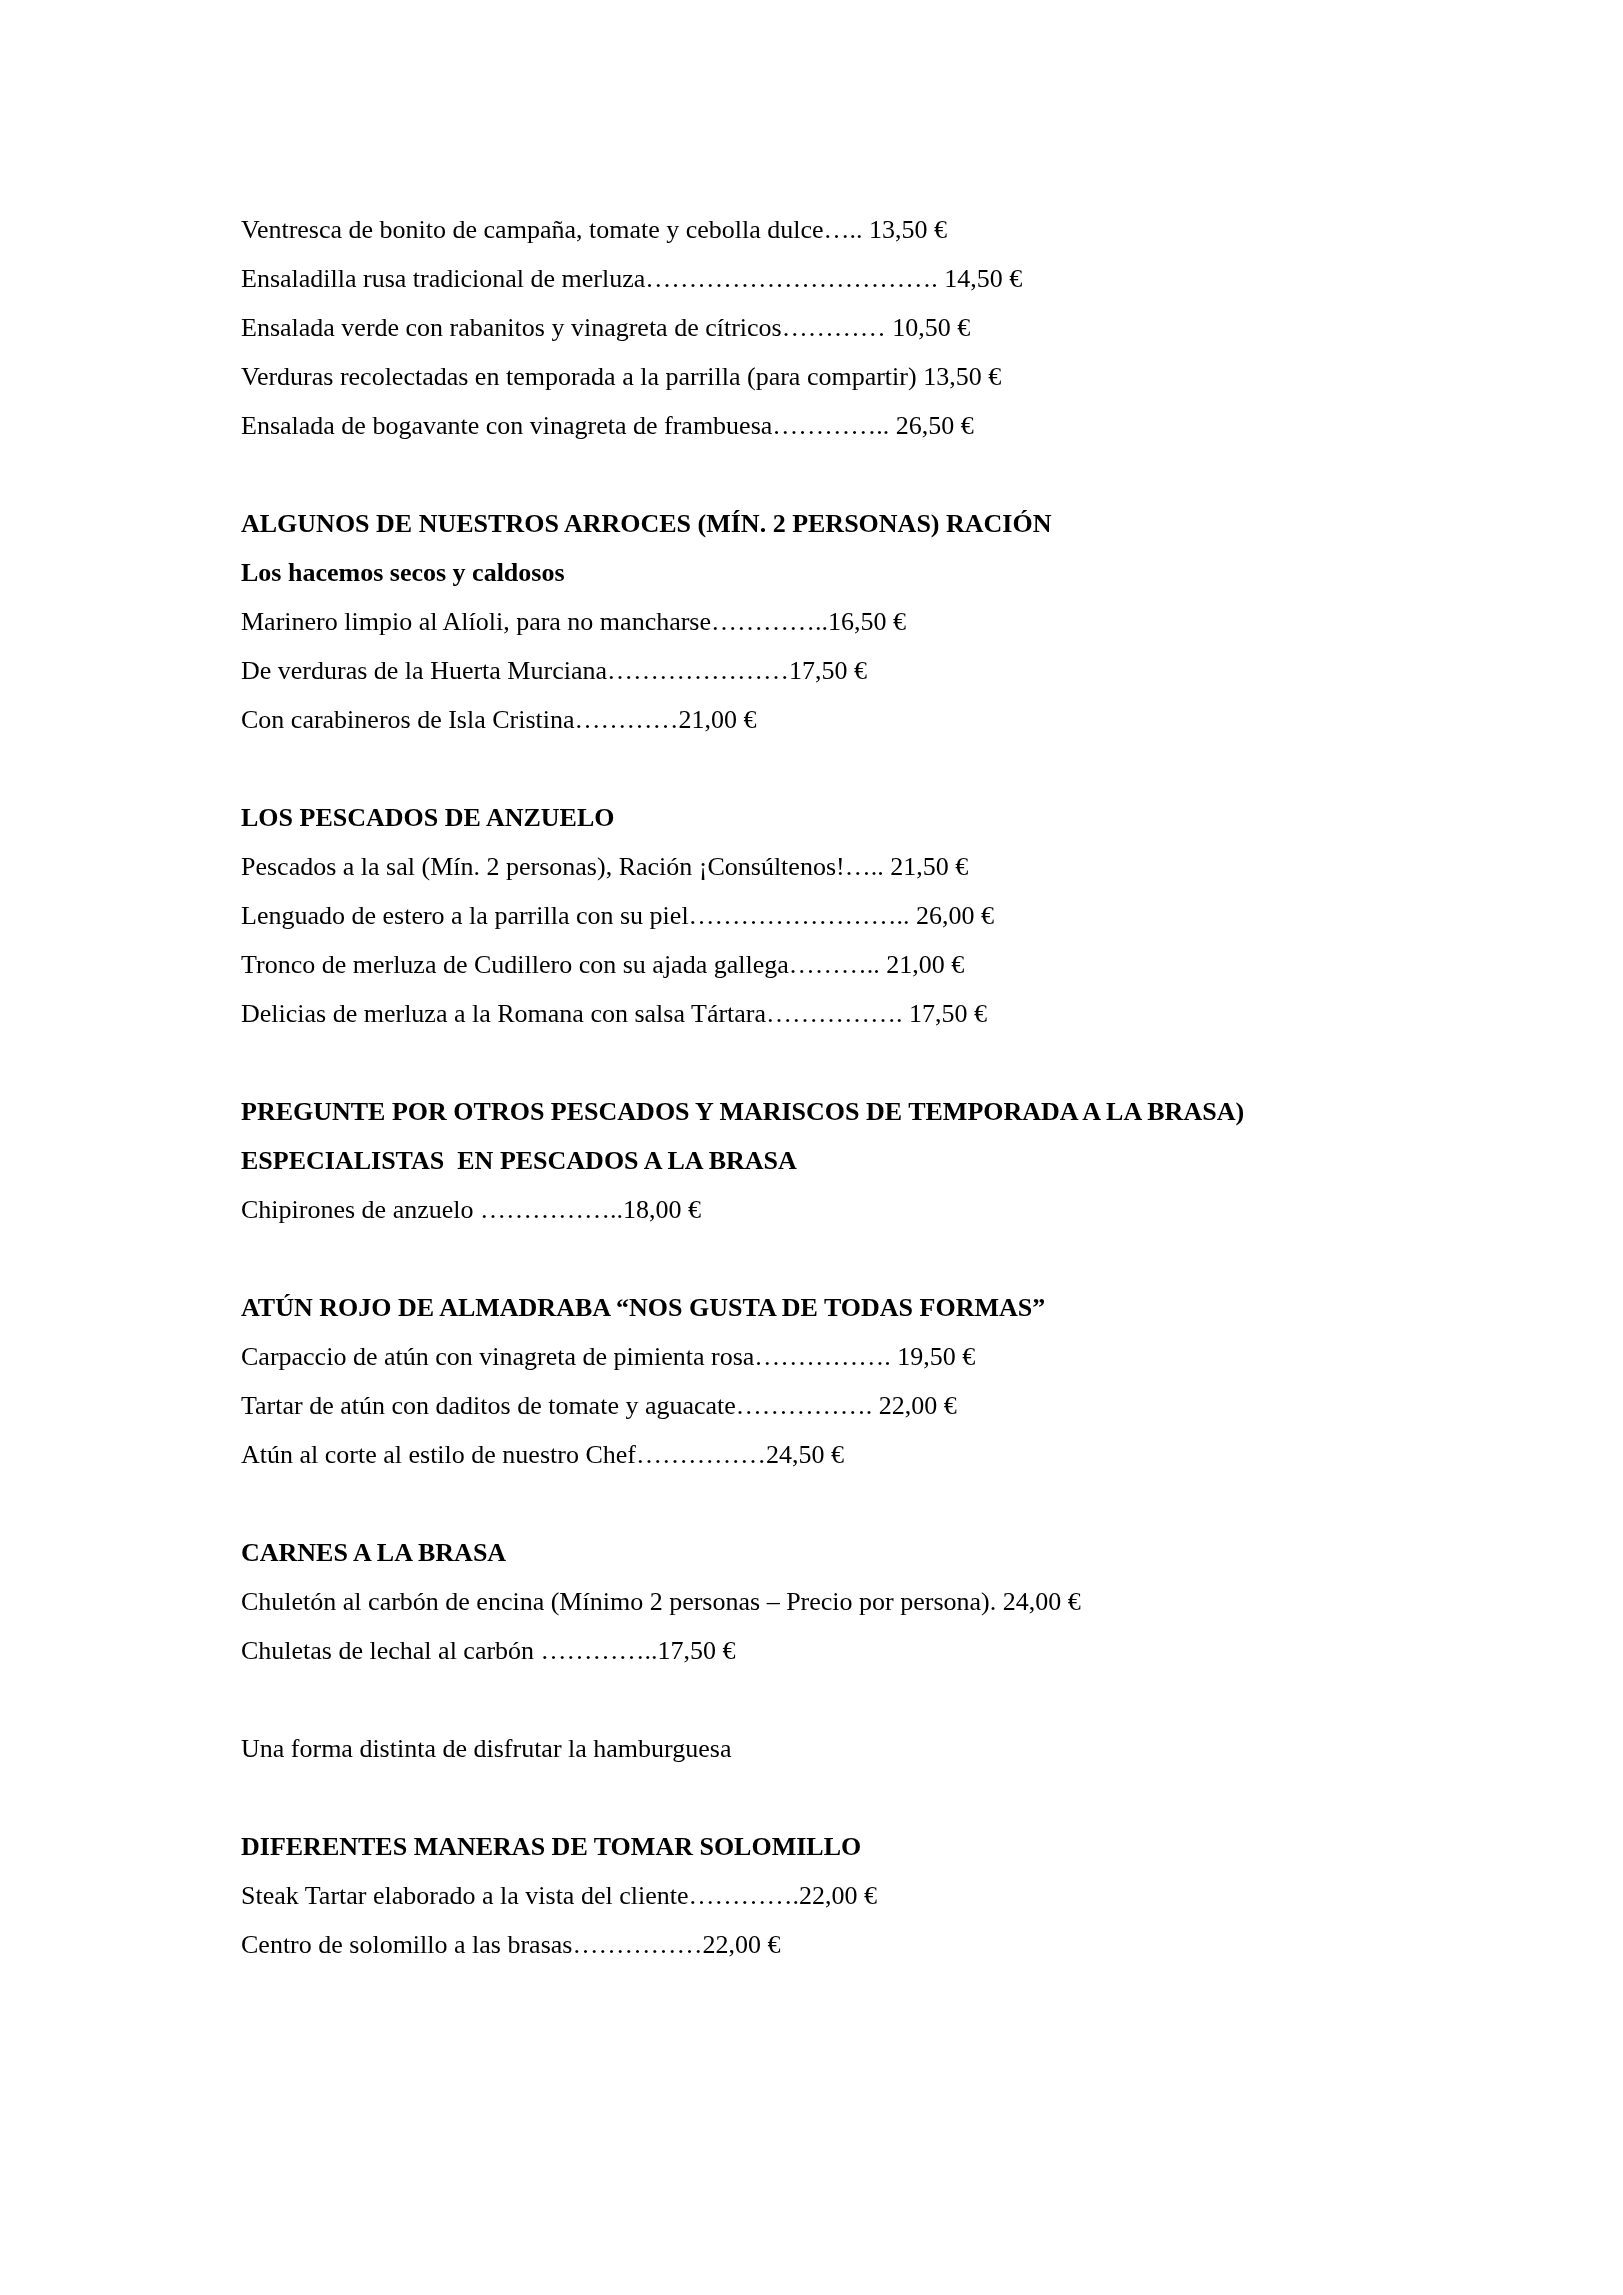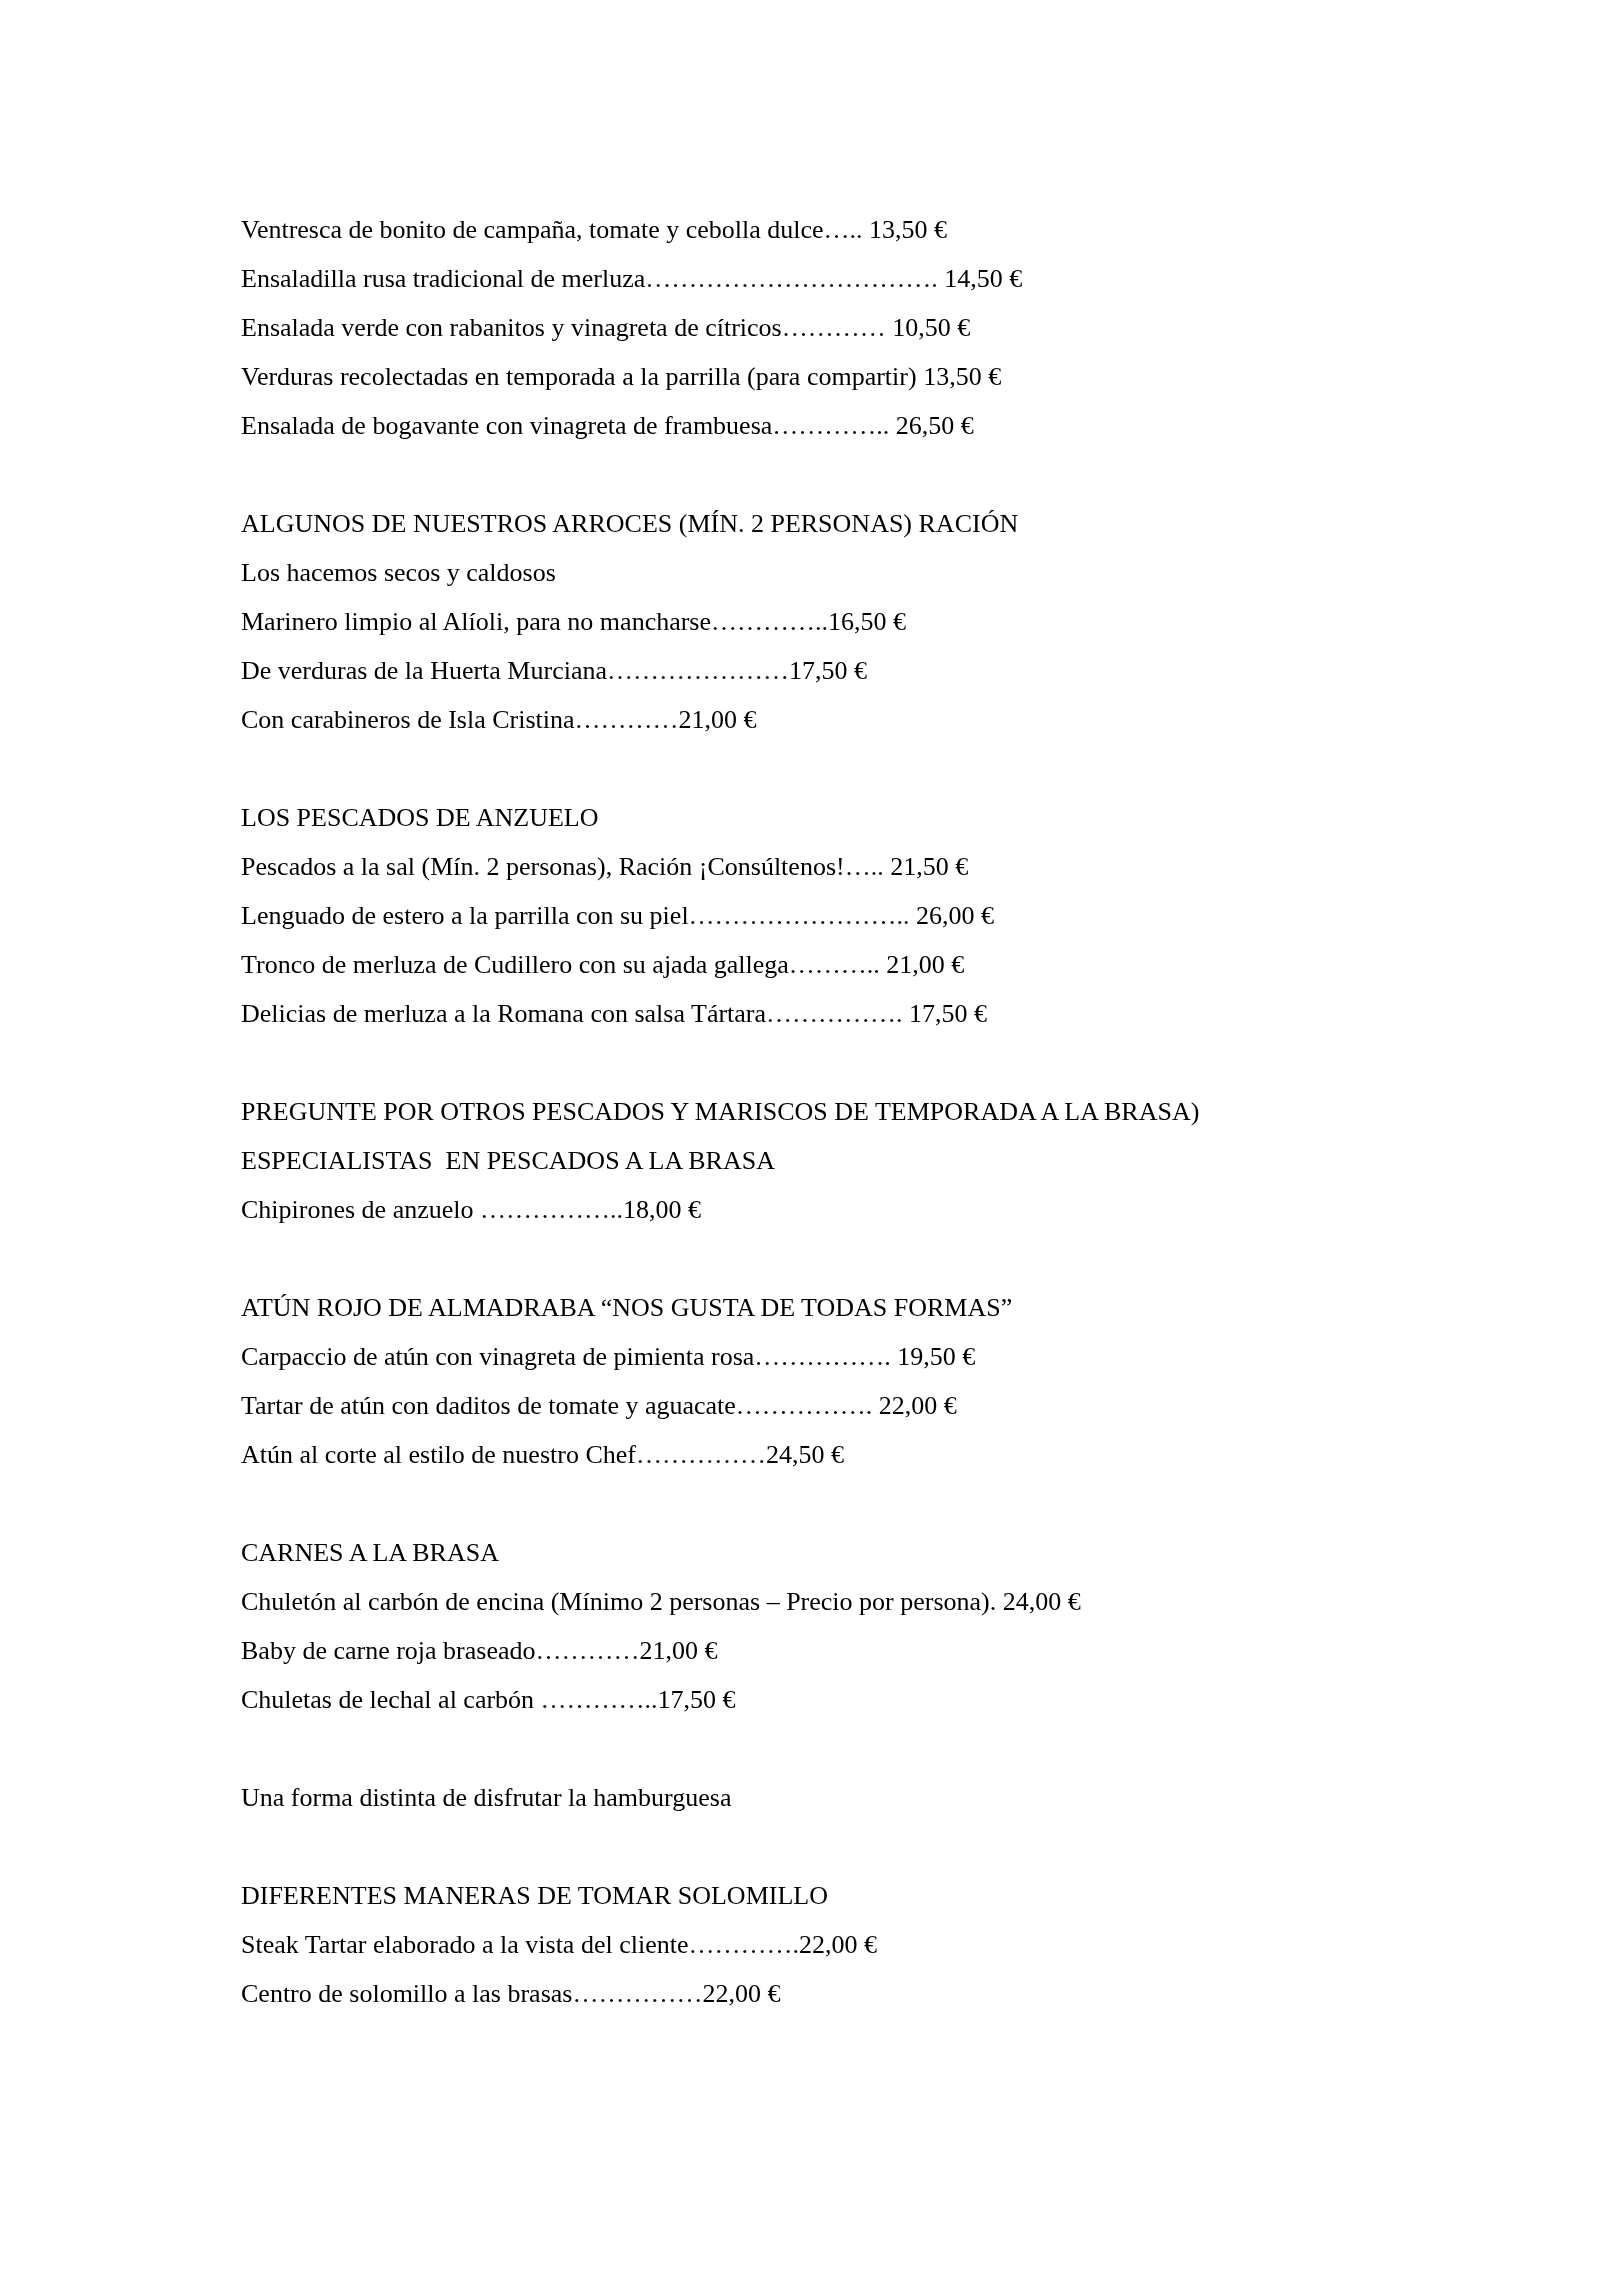--- a/index.html
+++ b/index.html
@@ -7,21 +7,21 @@
   .page {
     position: absolute; left: 0; top: 0; width: 1623px; height: 1741px; background: #ffffff; margin-left: 8px;
   }
   .content {
     position: absolute; left: 233px; top: 205px; width: 1243px;
     font-family: "Liberation Serif", "DejaVu Serif", serif;
     font-size: 26px; line-height: 49px; color: #000000;
   }
   .line { white-space: pre; height: 49px; }
   .blank { height: 49px; }
-  .bold { font-weight: normal; }
+  .bold { font-weight: bold; }
   .price-italic-euro .euro { font-style: italic; }
 </style>
 </head>
 <body>
 
 <div class="page">
   <div class="content">
 
     <div class="line"><span>Ventresca de bonito de campaña, tomate y cebolla dulce</span><span>….. </span><span>13,50 €</span></div>
     <div class="line"><span>Ensaladilla rusa tradicional de merluza</span><span>……………………………. </span><span>14,50 €</span></div>
@@ -50,21 +50,20 @@
     <div class="blank"></div>
 
     <div class="line bold">ATÚN ROJO DE ALMADRABA “NOS GUSTA DE TODAS FORMAS”</div>
     <div class="line"><span>Carpaccio de atún con vinagreta de pimienta rosa</span><span>……………. </span><span>19,50 €</span></div>
     <div class="line"><span>Tartar de atún con daditos de tomate y aguacate</span><span>……………. </span><span>22,00 €</span></div>
     <div class="line"><span>Atún al corte al estilo de nuestro Chef</span><span>……………</span><span>24,50 €</span></div>
     <div class="blank"></div>
 
     <div class="line bold">CARNES A LA BRASA</div>
     <div class="line"><span>Chuletón al carbón de encina (Mínimo 2 personas – Precio por persona).</span><span> </span><span>24,00 €</span></div>
-    <div class="line"><span>Baby de carne roja braseado</span><span>…………</span><span>21,00 €</span></div>
     <div class="line"><span>Chuletas de lechal al carbón </span><span>…………..</span><span>17,50 €</span></div>
     <div class="blank"></div>
 
     <div class="line">Una forma distinta de disfrutar la hamburguesa</div>
     <div class="blank"></div>
 
     <div class="line bold">DIFERENTES MANERAS DE TOMAR SOLOMILLO</div>
     <div class="line"><span>Steak Tartar elaborado a la vista del cliente</span><span>………….</span><span>22,00 €</span></div>
     <div class="line"><span>Centro de solomillo a las brasas</span><span>……………</span><span>22,00 €</span></div>
 

